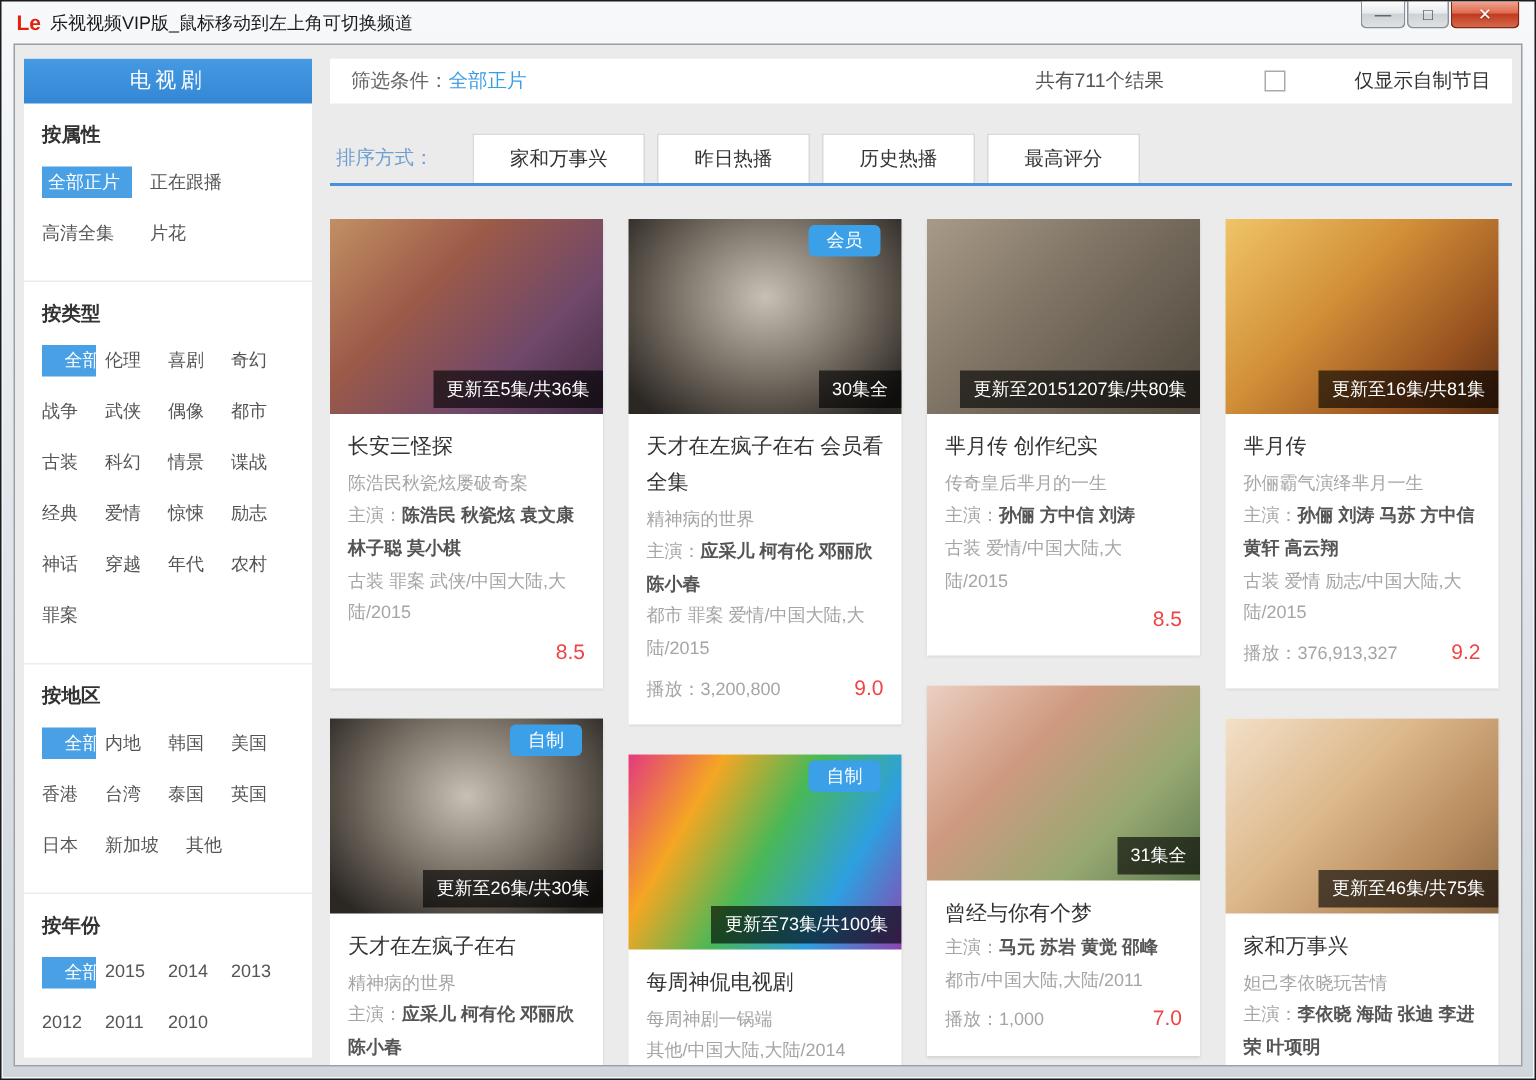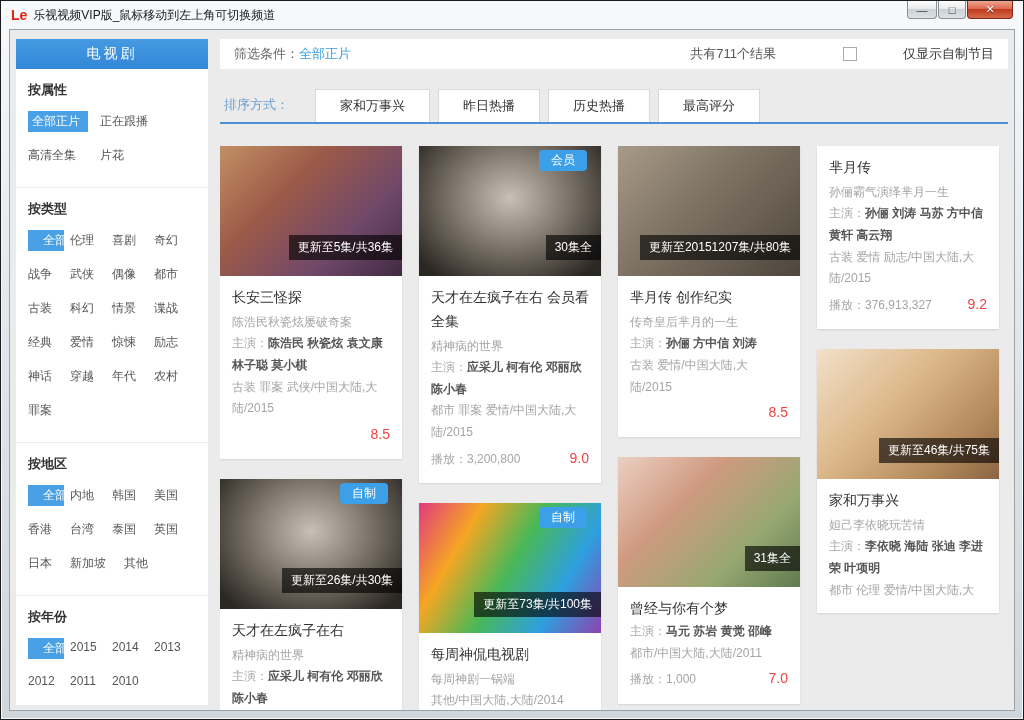--- a/index.html
+++ b/index.html
@@ -60,21 +60,21 @@
   .sort-label { font-size:13px; color:#6f9fce; padding:0 26px 8px 4px; }
   .tab { background:#fff; border:1px solid #d9d9d9; border-bottom:none;
     font-size:13px; color:#333; padding:7px 24px; margin-right:8px; cursor:pointer; }
 
   
   .grid { margin-top:22px; display:flex; gap:17px; }
   .col { width:182px; display:flex; flex-direction:column; }
   .card { background:#fff; box-shadow:0 1px 2px rgba(0,0,0,.1); cursor:pointer; }
   .col .card + .card { margin-top:20px; }
   .thumb { height:130px; position:relative; overflow:hidden; }
-  .ep-badge { position:absolute; right:0; bottom:16px; background:rgba(0,0,0,.62);
+  .ep-badge { position:absolute; right:0; bottom:4px; background:rgba(0,0,0,.62);
     color:#fff; font-size:12px; padding:4px 9px; white-space:nowrap; }
   .corner-badge { position:absolute; top:4px; right:14px; background:#3ba0e8;
     color:#fff; font-size:12px; padding:2px 12px; border-radius:4px; }
   .card-body { padding:10px 12px 12px 12px; }
   .card-title { font-size:14px; font-weight:normal; color:#333; line-height:1.7; }
   .card-desc { font-size:12px; color:#a5a5a5; line-height:1.8; margin-top:2px; }
   .card-cast { font-size:12px; line-height:1.8; }
   .cast-label { color:#a5a5a5; }
   .cast-names { color:#555; font-weight:bold; }
   .card-tags { font-size:12px; color:#a5a5a5; line-height:1.8; }
@@ -286,20 +286,23 @@
                 <span>播放：</span>
                 <span>1,000</span>
                 <span class="rating">7.0</span>
               </div>
             </div>
           </div>
         </div>
 
         <div class="col">
           <div class="card">
+            <div class="thumb" style="background:linear-gradient(135deg,#f0c468 0%,#d29038 40%,#9a5420 75%,#5e3014 100%)">
+              <span class="ep-badge">更新至16集/共81集</span>
+            </div>
             <div class="card-body">
               <div class="card-title">芈月传</div>
               <div class="card-desc">孙俪霸气演绎芈月一生</div>
               <div class="card-cast"><span class="cast-label">主演：</span><span class="cast-names">孙俪 刘涛 马苏 方中信 黄轩 高云翔</span></div>
               <div class="card-tags">古装 爱情 励志/中国大陆,大陆/2015</div>
               <div class="card-meta">
                 <span>播放：</span>
                 <span>376,913,327</span>
                 <span class="rating">9.2</span>
               </div>

